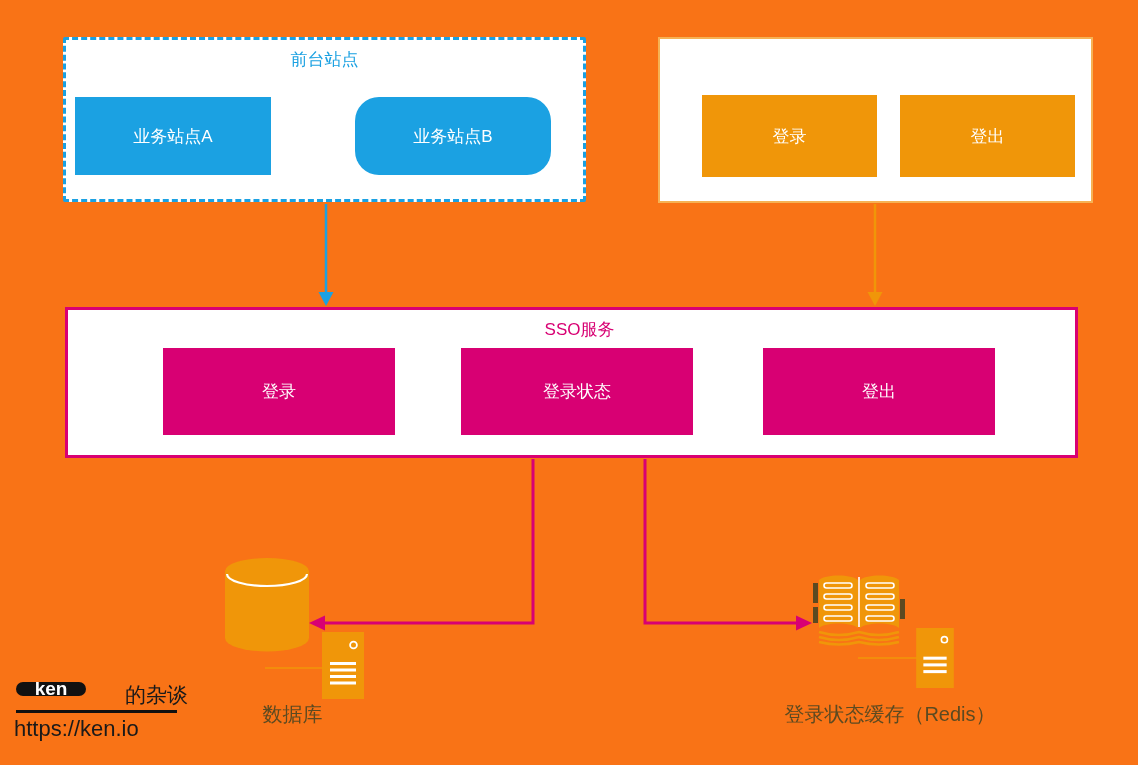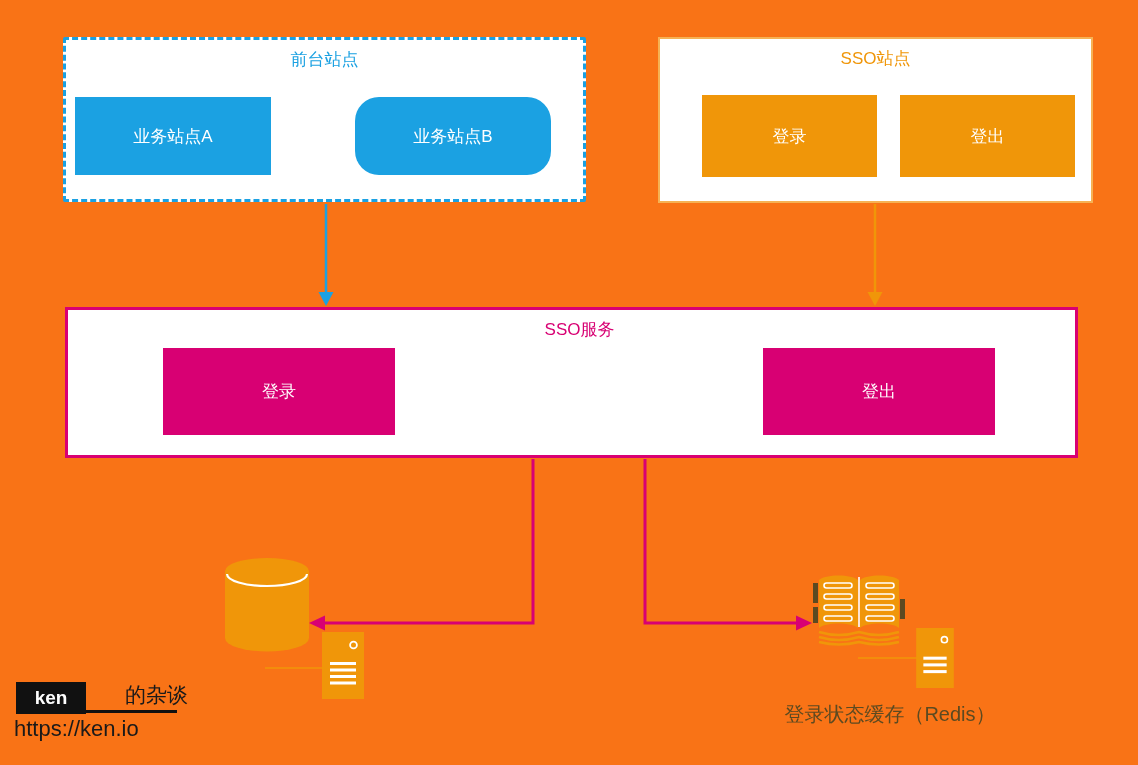--- a/index.html
+++ b/index.html
@@ -54,55 +54,57 @@
   #database-cylinder{left:225px;top:558px;width:84px;height:94px;}
   #database-server{left:322px;top:632px;width:42px;height:67px;}
   #redis-book{left:811px;top:571px;width:96px;height:78px;}
   #redis-server{left:916px;top:628px;width:38px;height:60px;}
 
   .store-label{position:absolute;text-align:center;font-size:20px;color:var(--label);}
   #database-label{left:225px;top:701px;width:135px;}
   #redis-label{left:740px;top:701px;width:300px;}
 
   
-  #logo-box{position:absolute;left:16px;top:682px;width:70px;height:32px;background:var(--ink);
-            color:#fff;font-weight:bold;font-size:19px;display:flex;align-items:center;justify-content:center;}
+  #logo-box{position:absolute;left:16px;top:682px;width:70px;height:14px;background:var(--ink);
+            color:#fff;font-weight:bold;font-size:19px;display:flex;align-items:center;justify-content:center;border-radius:12px;}
   #logo-suffix{position:absolute;left:94px;top:682px;font-size:21px;color:#1a1a1a;line-height:26px;margin-left:31px;}
   #logo-underline{position:absolute;left:16px;top:710px;width:161px;height:2.5px;background:var(--ink);}
   #site-url{position:absolute;left:14px;top:716px;font-size:22px;color:#1a1a1a;text-align:center;}
 </style>
 </head>
 <body>
 
 <div id="canvas">
 
   <div class="group" id="frontend-group">
     <div class="group-title">前台站点</div>
     <div class="node" id="node-site-a">
       <span>业务站点A</span>
     </div>
     <div class="node" id="node-site-b">
       <span>业务站点B</span>
     </div>
   </div>
 
   <div class="group" id="sso-site-group">
-    <div class="group-title">SSO站点</div>
     <div class="node" id="node-sso-login">
       <span>登录</span>
     </div>
     <div class="node" id="node-sso-logout">
       <span>登出</span>
     </div>
   </div>
 
   <div class="group" id="sso-service-group">
     <div class="group-title">SSO服务</div>
     <div class="node" id="node-svc-login">
       <span>登录</span>
+    </div>
+    <div class="node" id="node-svc-status">
+      <span>登录状态</span>
     </div>
     <div class="node" id="node-svc-logout">
       <span>登出</span>
     </div>
   </div>
 
   <svg class="abs-svg" id="connectors" viewBox="0 0 1138 765">
 
     <g>
       <line class="s-blue" x1="326" y1="204" x2="326" y2="293" stroke-width="2.5"></line>
@@ -168,20 +170,21 @@
   </svg>
 
   <svg class="abs-svg" id="redis-server" viewBox="0 0 42 67">
     <rect class="f-orange" x="0" y="0" width="42" height="67"></rect>
     <circle class="s-white" cx="31.5" cy="13" r="3.4" fill="none" stroke-width="1.8"></circle>
     <rect class="f-white" x="8" y="32" width="26" height="3.4"></rect>
     <rect class="f-white" x="8" y="39.5" width="26" height="3.4"></rect>
     <rect class="f-white" x="8" y="47" width="26" height="3.4"></rect>
   </svg>
 
+  <div class="store-label" id="database-label">数据库</div>
   <div class="store-label" id="redis-label">登录状态缓存（Redis）</div>
 
   <div id="logo-box">
     <span>ken</span>
   </div>
   <div id="logo-suffix">的杂谈</div>
   <div id="logo-underline"></div>
   <div id="site-url">https://ken.io</div>
 
 </div>

